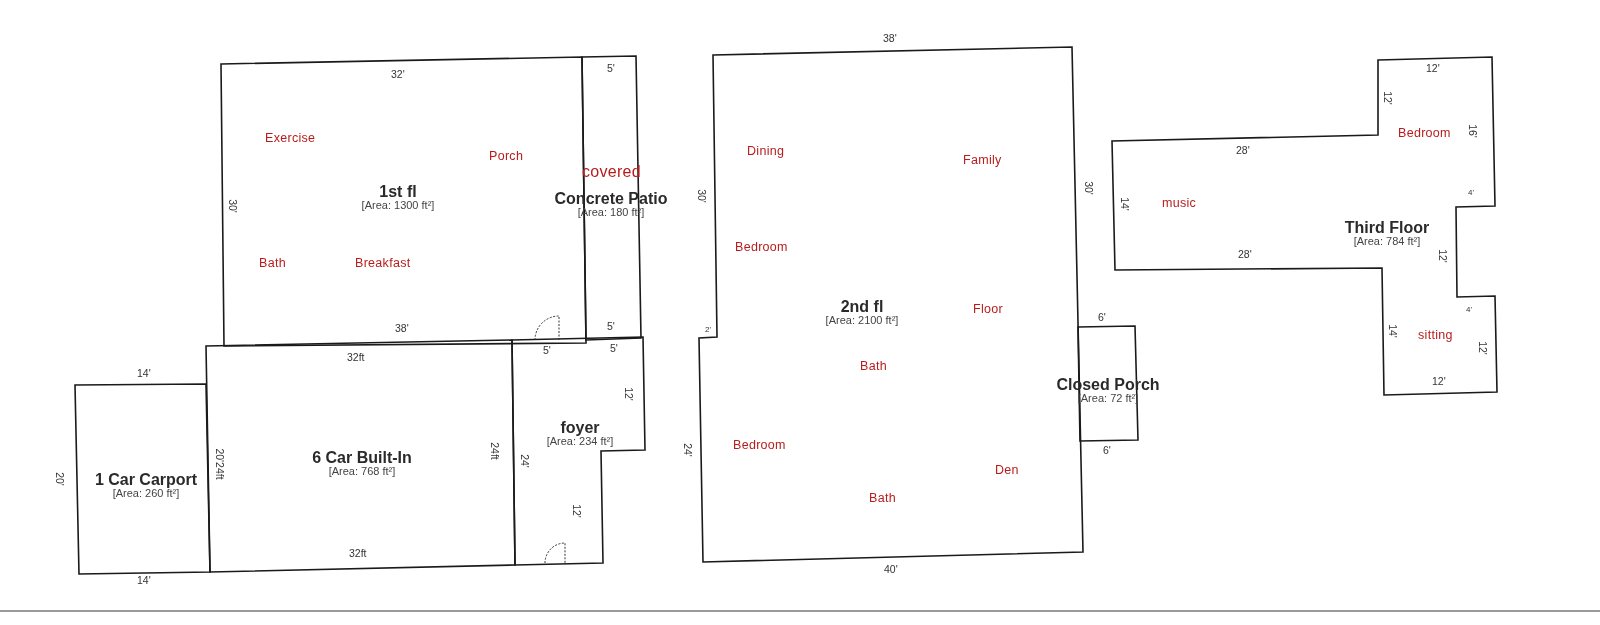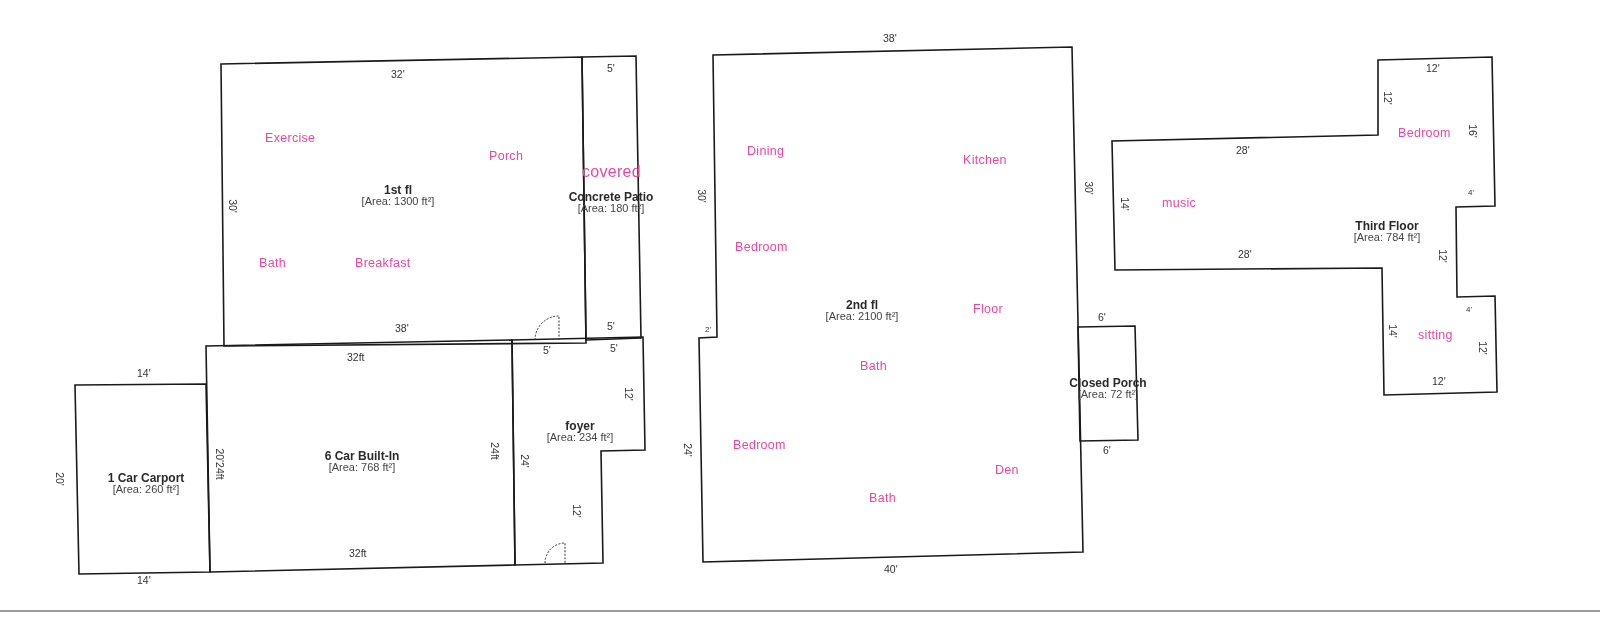--- a/index.html
+++ b/index.html
@@ -5,23 +5,23 @@
     html, body { margin: 0; padding: 0; }
     body {
       width: 1600px; height: 625px; position: relative; overflow: hidden;
       background: #ffffff;
       font-family: "Liberation Sans", sans-serif;
       color: #2a2a2a;
     }
     #plan { position: absolute; left: 0; top: 0; width: 1600px; height: 625px; }
     .wall { fill: none; stroke: #1a1a1a; stroke-width: 1.6; }
     .door { fill: none; stroke: #333; stroke-width: 1; stroke-dasharray: 2 1.5; }
-    .lbl { position: absolute; white-space: nowrap; font-size: 12.5px; color: #ec4899; letter-spacing: 0.3px; }
+    .lbl { position: absolute; white-space: nowrap; font-size: 12.5px; color: #b91c1c; letter-spacing: 0.3px; }
     .area-title { position: absolute; white-space: nowrap; text-align: center; transform: translateX(-50%); }
-    .area-title .name { display: block; font-size: 12px; font-weight: bold; color: #2a2a2a; }
+    .area-title .name { display: block; font-size: 16px; font-weight: bold; color: #2a2a2a; }
     .area-title .area { display: block; font-size: 11px; color: #444; margin-top: -2px; }
     .dim { position: absolute; white-space: nowrap; font-size: 10.5px; color: #333; }
     .dim.v { transform: rotate(90deg); transform-origin: center; }
     .bottom-rule { position: absolute; left: 0; top: 610px; width: 1600px; height: 2px; background: #9a9a9a; }
   </style>
 </head>
 <body>
 
 <svg id="plan" viewBox="0 0 1600 625">
 
@@ -91,21 +91,21 @@
   <span class="area">[Area: 234 ft²]</span>
 </div>
 
 <div class="dim" style="left:883px;top:32px;">38'</div>
 <div class="dim" style="left:884px;top:563px;">40'</div>
 <div class="dim v" style="left:695px;top:190px;">30'</div>
 <div class="dim v" style="left:681px;top:444px;">24'</div>
 <div class="dim v" style="left:1082px;top:182px;">30'</div>
 <div class="dim" style="left:705px;top:325px;font-size:8px;">2'</div>
 <div class="lbl" style="left:747px;top:144px;">Dining</div>
-<div class="lbl" style="left:963px;top:153px;">Kitchen</div>
+<div class="lbl" style="left:963px;top:153px;">Family</div>
 <div class="lbl" style="left:735px;top:240px;">Bedroom</div>
 <div class="lbl" style="left:973px;top:302px;">Floor</div>
 <div class="lbl" style="left:860px;top:359px;">Bath</div>
 <div class="lbl" style="left:733px;top:438px;">Bedroom</div>
 <div class="lbl" style="left:995px;top:463px;">Den</div>
 <div class="lbl" style="left:869px;top:491px;">Bath</div>
 <div class="area-title" style="left:862px;top:298px;">
   <span class="name">2nd fl</span>
   <span class="area">[Area: 2100 ft²]</span>
 </div>

